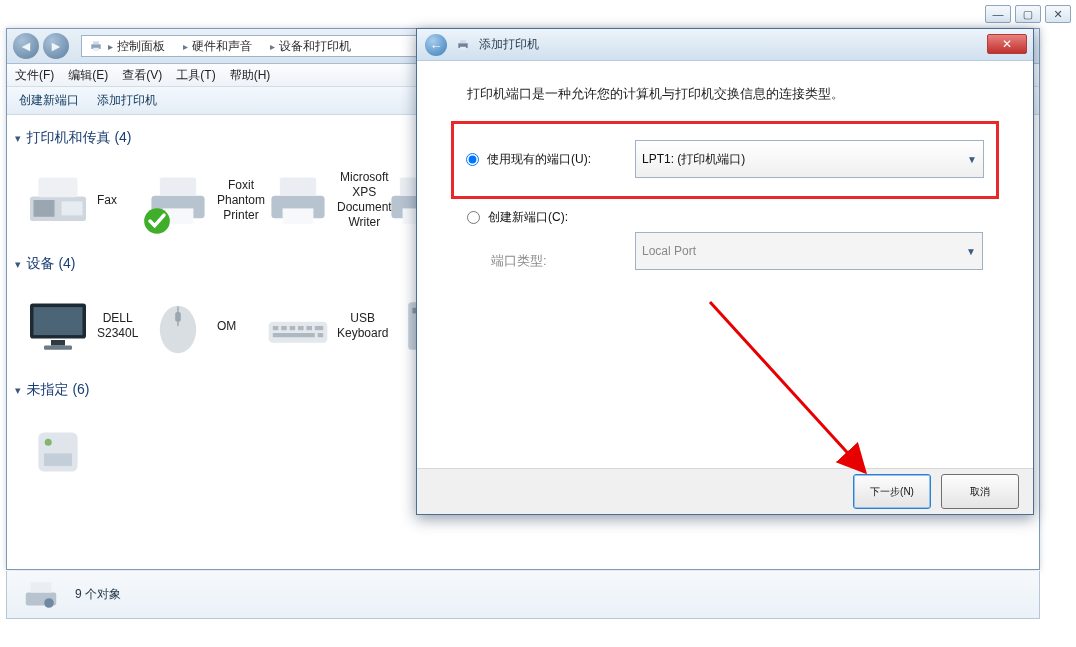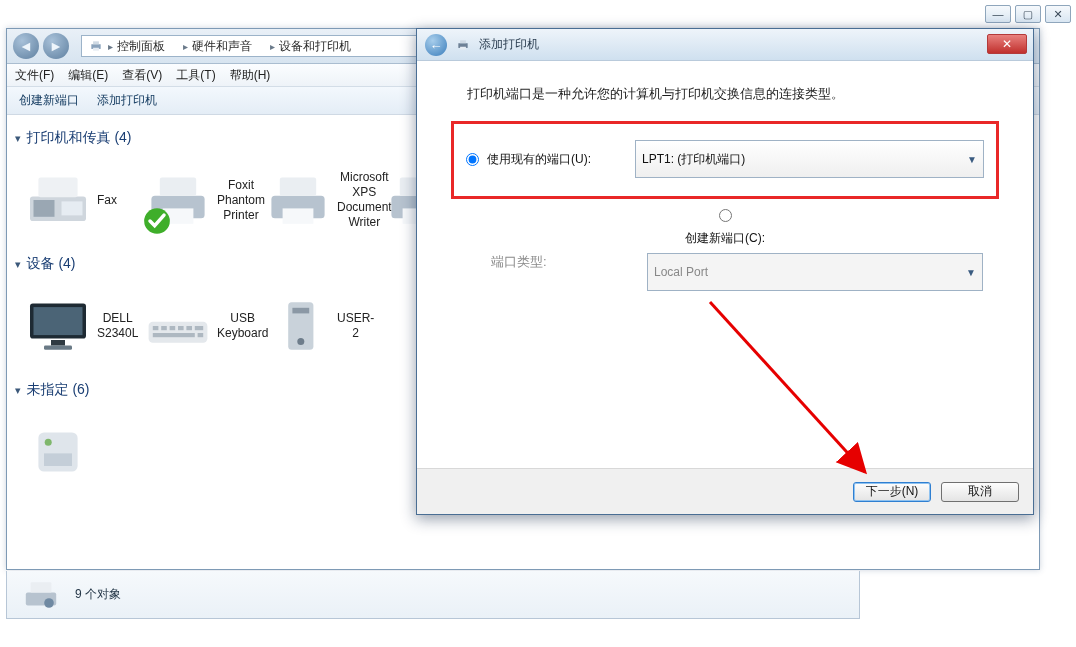--- a/index.html
+++ b/index.html
@@ -41,21 +41,21 @@
 .tri { font-size:11px; color:#3b587a; }
 .device-row { display:flex; flex-wrap:wrap; gap:0; padding:6px 2px 8px 6px; }
 .device-item { width:120px; display:flex; flex-direction:row; align-items:center; text-align:center; gap:4px; padding:6px; }
 .device-label { color:#222; font-size:12px; white-space:pre-line; line-height:1.25; }
 .device-icon-box { width:70px; height:70px; display:flex; align-items:center; justify-content:center; position:relative; }
 
 
 .svg-icon { width:70px; height:70px; }
 
 
-.status-bar { position:absolute; left:6px; top:571px; width:854px; height:48px; border:1px solid #b7c6d6; border-top:none;
+.status-bar { position:absolute; left:6px; top:571px; width:1034px; height:48px; border:1px solid #b7c6d6; border-top:none;
   background:linear-gradient(#f6f9fc,#eaf1f7); display:flex; align-items:center; padding:4px 10px; gap:10px; }
 .status-bar .sb-icon { width:48px; height:40px; }
 .status-text { color:#253748; }
 
 
 .wizard { position:absolute; left:416px; top:28px; width:618px; height:487px; border:1px solid #4a6e94;
   background:#fff; box-shadow:0 4px 14px rgba(20,40,70,0.45); }
 .wizard-title { height:32px; background:linear-gradient(#eef4fa,#cfe0ef); display:flex; align-items:center;
   padding:0 6px 0 8px; gap:8px; color:#2a3d50; position:relative; border-bottom:1px solid #b9cadb; }
 .back-circle { width:22px; height:22px; border-radius:50%; background:radial-gradient(circle at 35% 30%,#a7cdeb,#3b7ebc);
@@ -68,27 +68,27 @@
 
 .highlight-box { border:3px solid #e92828; padding:10px 12px 12px 12px; margin:-6px -16px 10px -16px; }
 
 .opt-row { display:flex; align-items:center; gap:8px; margin:6px 0; }
 .opt-row label { font-size:12px; color:#111; }
 .selectish { flex:1; height:38px; border:1px solid #9fb2c5; background:linear-gradient(#ffffff,#efefef);
   display:flex; align-items:center; justify-content:space-between; padding:0 6px; font-size:12px; color:#111; margin-left:36px; }
 .selectish.disabled { color:#888; background:#f4f4f4; }
 .caret { font-size:10px; color:#3a5b80; }
 
-.port-type-row { display:flex; align-items:flex-start; gap:24px; margin-left:24px; margin-top:2px; }
+.port-type-row { display:flex; align-items:flex-end; gap:12px; margin-left:24px; margin-top:2px; }
 .port-type-label { color:#8a8a8a; font-size:13px; width:86px; }
 
 .wizard-footer { position:absolute; left:0; right:0; bottom:0; height:46px; background:#f0f0f0; border-top:1px solid #d8d8d8;
   display:flex; align-items:center; justify-content:flex-end; gap:10px; padding:0 14px; }
-.win-btn { min-width:78px; height:20px; border:1px solid #707070; border-radius:3px;
-  background:linear-gradient(#fdfdfd,#e4e4e4); font-size:12px; color:#111; cursor:pointer; }
+.win-btn { min-width:78px; height:35px; border:1px solid #707070; border-radius:3px;
+  background:linear-gradient(#fdfdfd,#e4e4e4); font-size:10px; color:#111; cursor:pointer; }
 .win-btn.default { border-color:#2f7fd1; box-shadow:0 0 0 1px #8fc2f0 inset; }
 
 
 .arrow-svg { position:absolute; left:410px; top:32px; width:630px; height:490px; pointer-events:none; }
 
 
 .mini-printer { width:16px; height:14px; }
 </style>
 </head>
 <body>
@@ -209,20 +209,30 @@
               <rect x="15" y="23" width="70" height="40" fill="#4b6476"></rect>
               <rect x="40" y="70" width="20" height="8" fill="#2f3a42"></rect>
               <rect x="30" y="78" width="40" height="6" rx="2" fill="#6a7a86"></rect>
             </svg>
         </div>
         <div class="device-label">DELL S2340L</div>
       </div>
       <div class="device-item">
         <div class="device-icon-box">
           <svg class="svg-icon" viewBox="0 0 100 100">
+              <ellipse cx="50" cy="55" rx="26" ry="34" fill="#d9dee3"></ellipse>
+              <path d="M50 22v28" stroke="#9aa6b1" stroke-width="2"></path>
+              <rect x="46" y="30" width="8" height="14" rx="3" fill="#9aa6b1"></rect>
+            </svg>
+        </div>
+        <div class="device-label">OM</div>
+      </div>
+      <div class="device-item">
+        <div class="device-icon-box">
+          <svg class="svg-icon" viewBox="0 0 100 100">
               <rect x="8" y="44" width="84" height="30" rx="6" fill="#e4e8ec"></rect>
               <g fill="#aeb8c1">
                 <rect x="14" y="50" width="8" height="6"></rect>
                 <rect x="26" y="50" width="8" height="6"></rect>
                 <rect x="38" y="50" width="8" height="6"></rect>
                 <rect x="50" y="50" width="8" height="6"></rect>
                 <rect x="62" y="50" width="8" height="6"></rect>
                 <rect x="74" y="50" width="12" height="6"></rect>
                 <rect x="14" y="60" width="60" height="6"></rect>
                 <rect x="78" y="60" width="8" height="6"></rect>
@@ -291,21 +301,21 @@
       <div class="opt-row">
         <input type="radio" checked="" style="">
         <label>使用现有的端口(U):</label>
         <div class="selectish">
           <span>LPT1: (打印机端口)</span>
           <span class="caret">▼</span>
         </div>
       </div>
     </div>
 
-    <div class="opt-row" style="margin-top:0;flex-direction:column;">
+    <div class="opt-row" style="margin-top:0;">
       <input type="radio" style="">
       <label>创建新端口(C):</label>
     </div>
     <div class="port-type-row">
       <span class="port-type-label">端口类型:</span>
       <div class="selectish disabled" style="margin-left:46px;">
         <span>Local Port</span>
         <span class="caret">▼</span>
       </div>
     </div>

